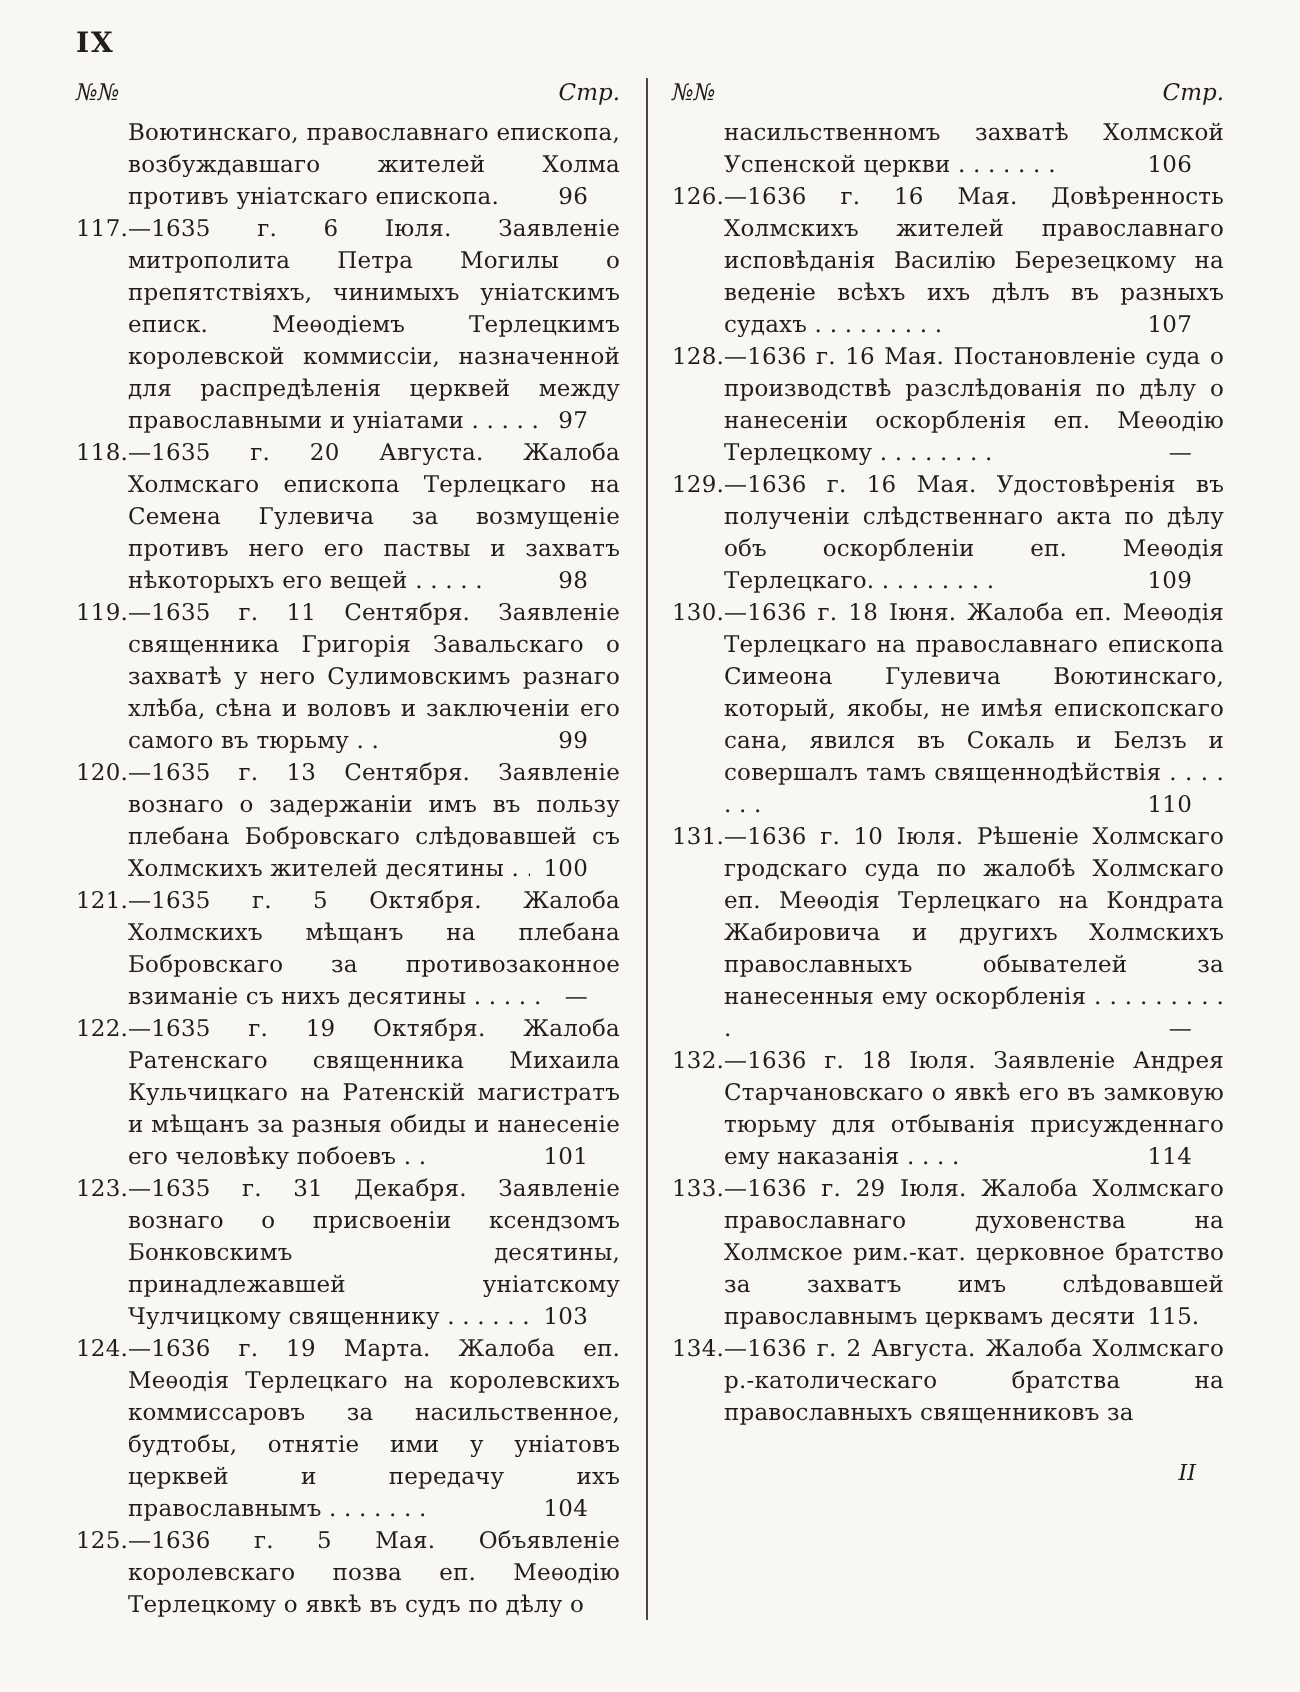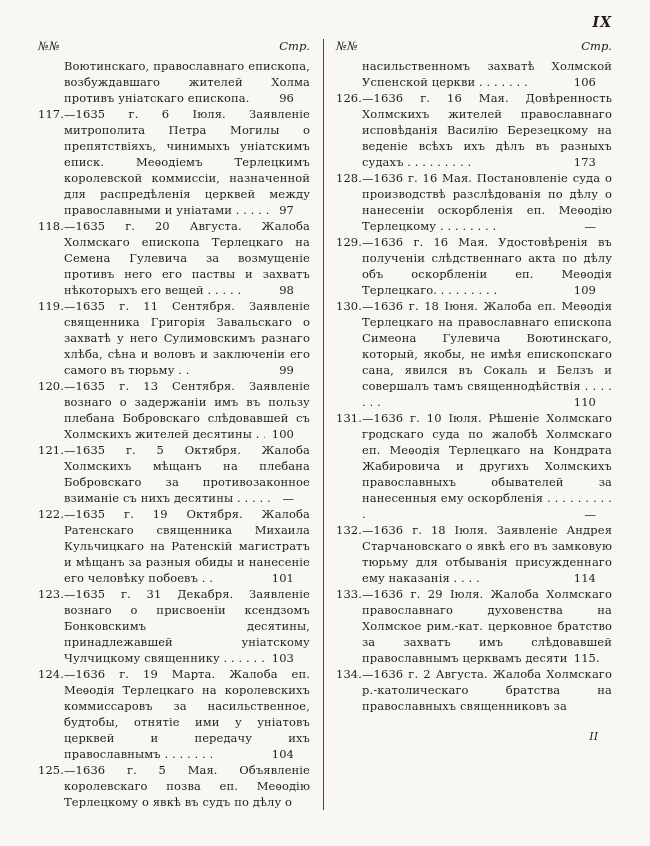--- a/index.html
+++ b/index.html
@@ -11,26 +11,25 @@
     color: #201d1a;
     -webkit-font-smoothing: antialiased;
   }
   .sheet {
     width: 650px; height: 846px;
     padding: 14px 38px 6px 38px;
     overflow: hidden;
     position: relative;
   }
   .folio {
-    text-align: right;
+    text-align: left;
     font-weight: bold;
     font-size: 14px;
     letter-spacing: 1px;
     margin-bottom: 9px;
-    font-style: italic;
   }
   .columns { display: flex; align-items: stretch; }
   .col { width: 272px; }
   .col.col-right { width: 276px; }
   .divider {
     width: 1px;
     background: #4c463e;
     margin: 0 12px 0 13px;
   }
   .col-head {
@@ -129,21 +128,21 @@
         <span>№№</span>
         <span>Стр.</span>
       </header>
       <div class="entries">
         <div class="entry cont">
           <span class="txt">насильственномъ захватѣ Холмской Успенской церкви . . . . . . .</span>
           <span class="pg">106</span>
         </div>
         <div class="entry hang">
           <span class="txt">126.—1636 г. 16 Мая. Довѣренность Холмскихъ жителей православнаго исповѣданія Василію Березецкому на веденіе всѣхъ ихъ дѣлъ въ разныхъ судахъ . . . . . . . . .</span>
-          <span class="pg">173</span>
+          <span class="pg">107</span>
         </div>
         <div class="entry hang">
           <span class="txt">128.—1636 г. 16 Мая. Постановленіе суда о производствѣ разслѣдованія по дѣлу о нанесеніи оскорбленія еп. Меѳодію Терлецкому . . . . . . . .</span>
           <span class="pg">—</span>
         </div>
         <div class="entry hang">
           <span class="txt">129.—1636 г. 16 Мая. Удостовѣренія въ полученіи слѣдственнаго акта по дѣлу объ оскорбленіи еп. Меѳодія Терлецкаго. . . . . . . . .</span>
           <span class="pg">109</span>
         </div>
         <div class="entry hang">

